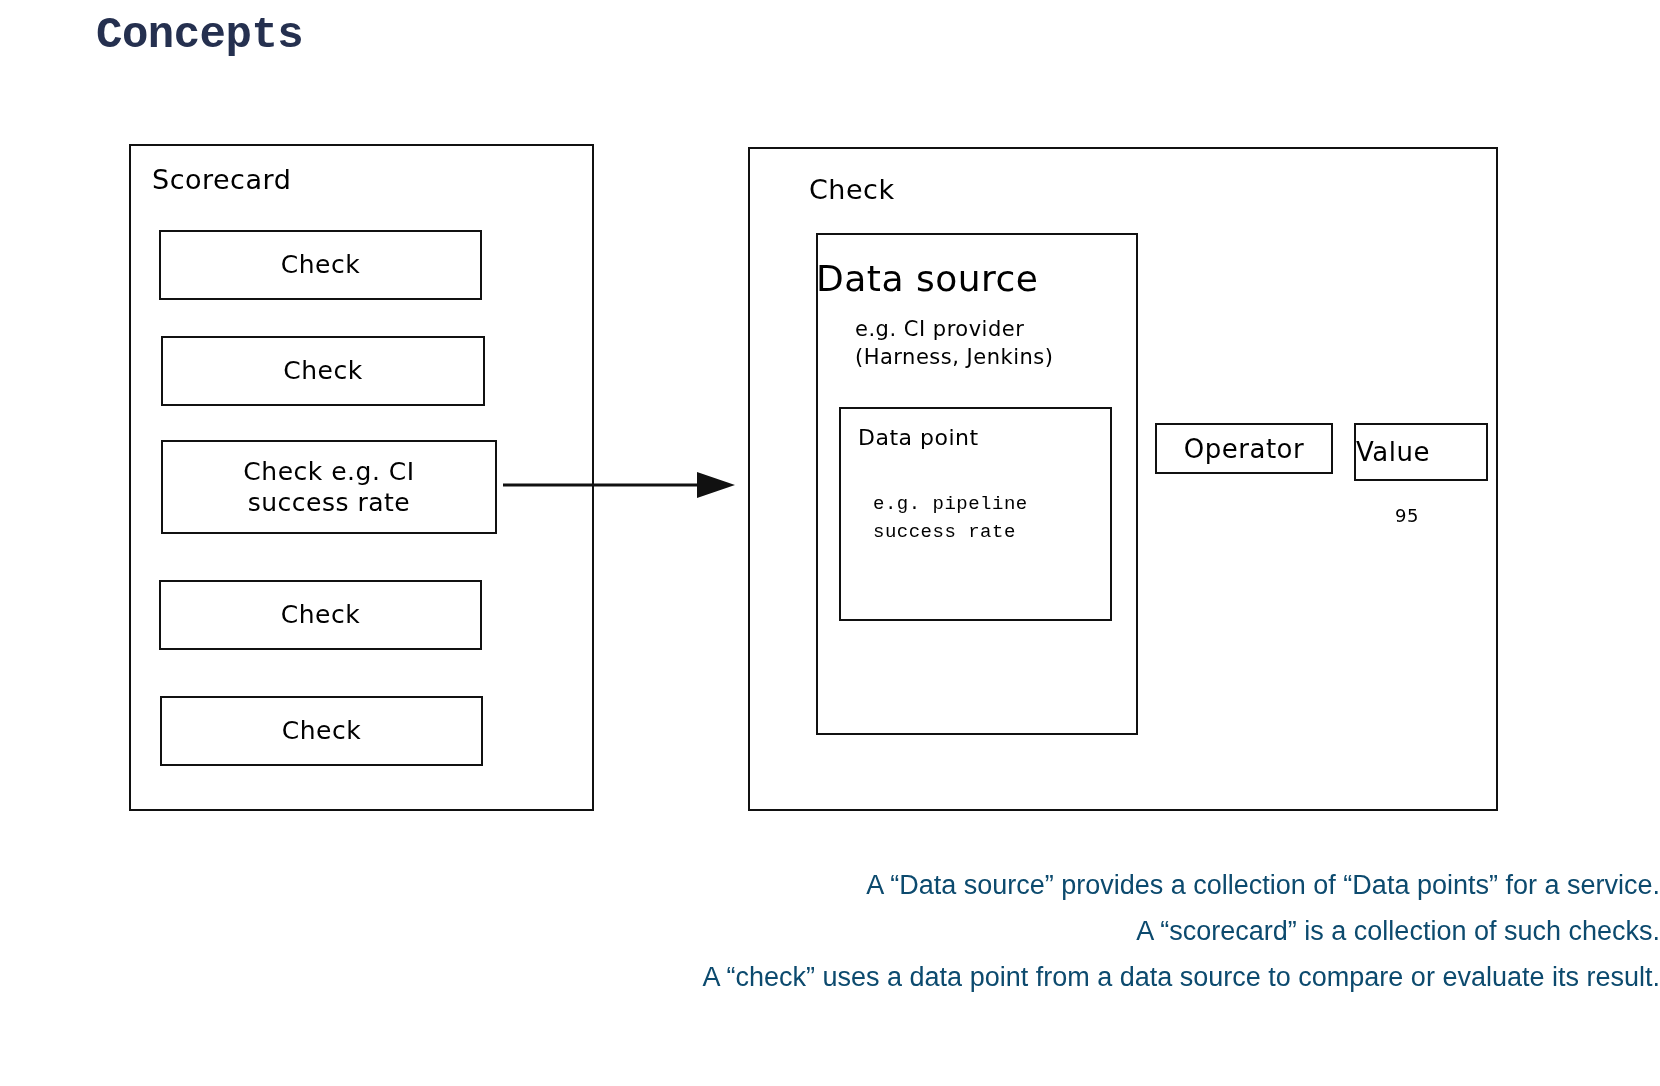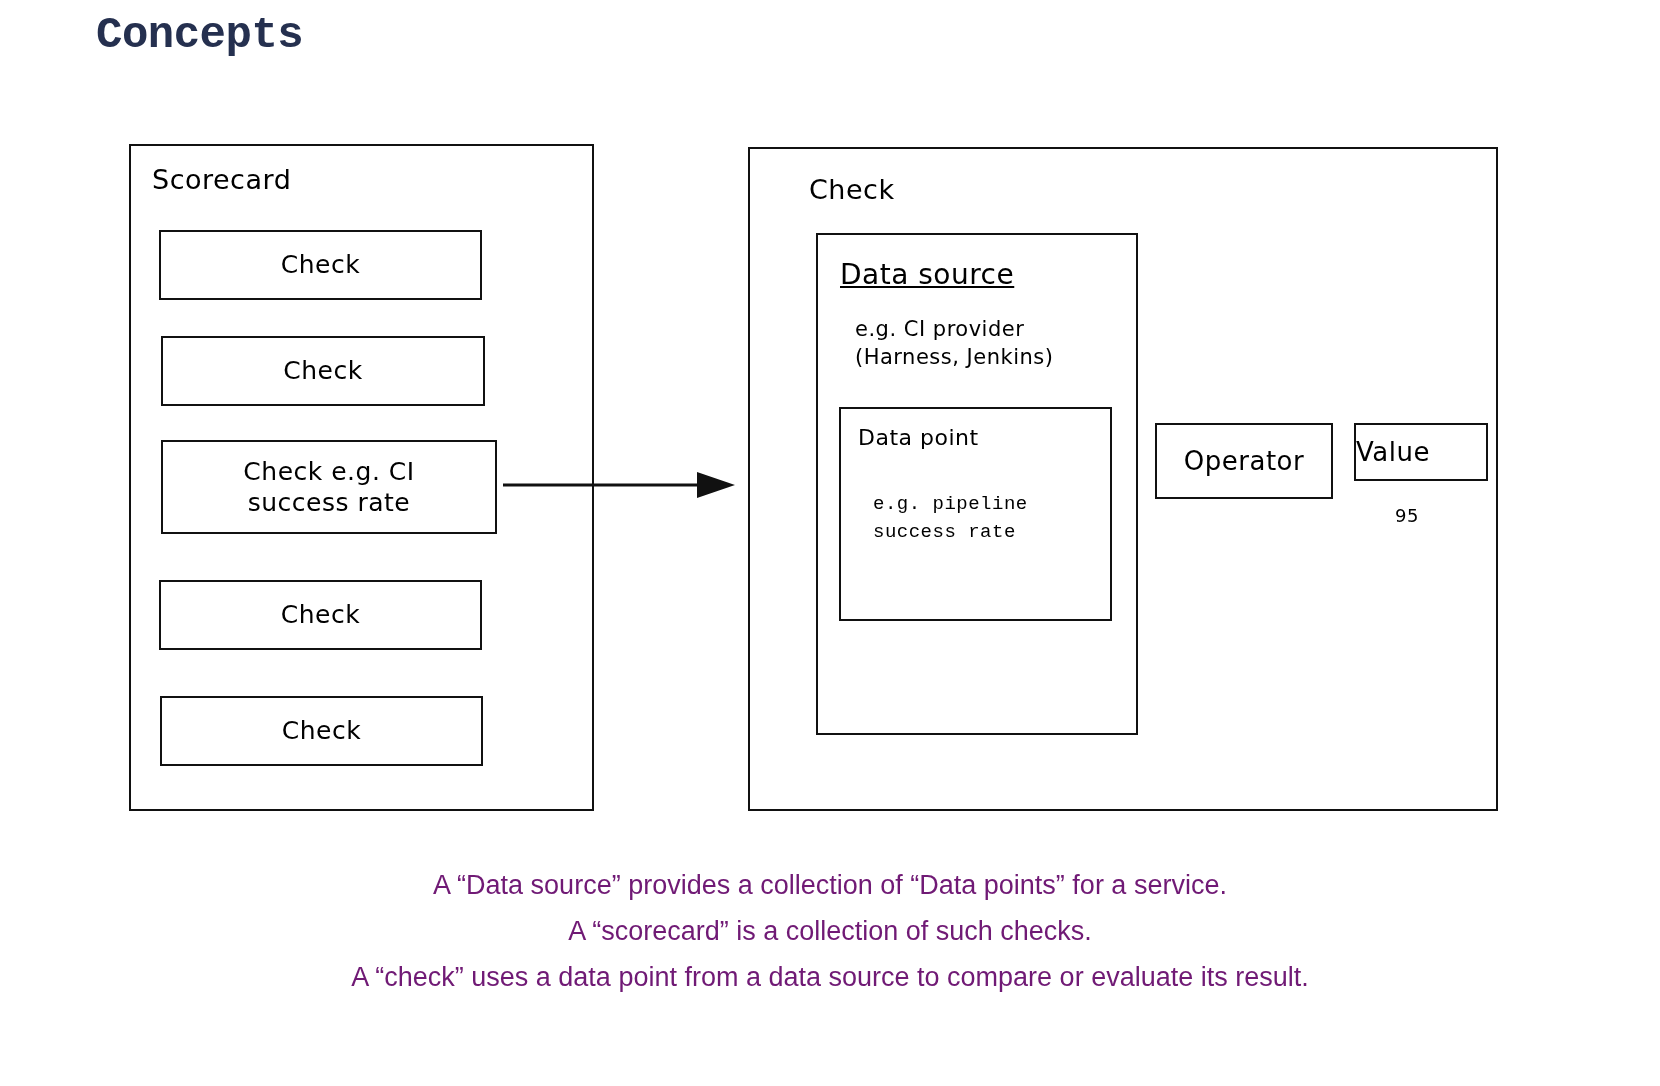--- a/index.html
+++ b/index.html
@@ -116,24 +116,23 @@
   }
 
   #datasource-box {
     left: 816px;
     top: 233px;
     width: 322px;
     height: 502px;
   }
   #datasource-title {
     position: absolute;
-    left: 840px;
+    left: 816px;
     top: 258px;
-    font-size: 28px;
-    text-decoration: underline;
+    font-size: 36px;
   }
   #datasource-eg {
     position: absolute;
     left: 855px;
     top: 315px;
     font-size: 21px;
     line-height: 1.35;
     white-space: pre-line;
   }
 
@@ -157,21 +156,21 @@
     line-height: 1.45;
     white-space: pre-line;
     font-family: Liberation Mono, monospace;
   }
 
   
   #operator-box {
     left: 1155px;
     top: 423px;
     width: 178px;
-    height: 76px;
+    height: 51px;
     display: flex;
     align-items: center;
     justify-content: center;
   }
   #operator-box .label { font-size: 26px; }
   #operator-eg {
     position: absolute;
     left: 1169px;
     top: 508px;
     font-size: 20px;
@@ -195,22 +194,22 @@
     top: 505px;
     font-size: 18px;
   }
 
   
   .caption {
     position: absolute;
     left: 0;
     top: 862px;
     width: 1660px;
-    text-align: center;
-    color: #701a75;
+    text-align: right;
+    color: #0c4a6e;
     font-family: "Liberation Sans", sans-serif;
     font-size: 27px;
     line-height: 46px;
   }
   .caption .line { display: block; }
 </style>
 </head>
 <body>
 
 <div class="page-title">Concepts</div>

